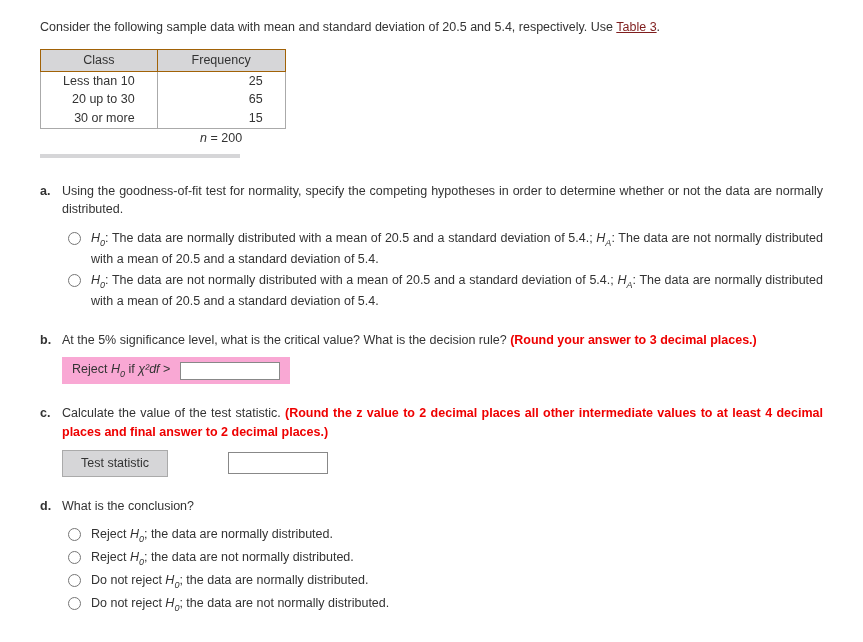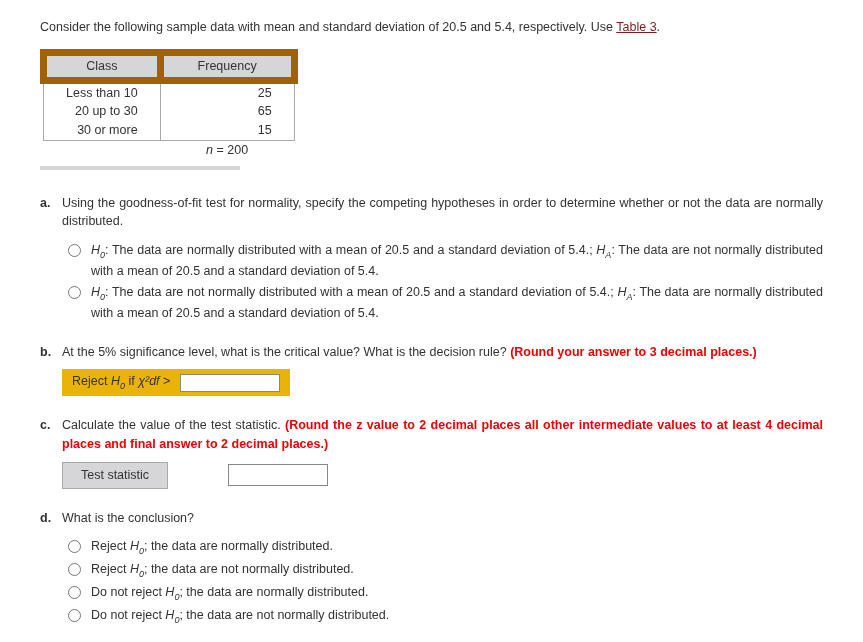--- a/index.html
+++ b/index.html
@@ -25,21 +25,21 @@
       cursor: pointer;
     }
     .data-table {
       border-collapse: collapse;
       margin-bottom: 6px;
     }
     .data-table th {
       background: #d6d6d8;
       font-weight: normal;
       padding: 1px 34px;
-      border: 7px solid #a16207;
+      border: 1px solid #a16207;
       text-align: center;
     }
     .data-table td {
       padding: 0 22px;
       text-align: right;
       border-left: 1px solid #aaa;
       border-right: 1px solid #aaa;
     }
     .data-table td:first-child {
       text-align: right;
@@ -95,21 +95,21 @@
     }
     .sub {
       font-size: 9px;
       vertical-align: sub;
     }
     .red-bold {
       color: #e00;
       font-weight: bold;
     }
     .answer-box {
-      background: #eab308;
+      background: #f9a8d4;
       display: inline-flex;
       align-items: center;
       padding: 3px 10px;
       margin-top: 8px;
     }
     .answer-box .label-text {
       margin-right: 10px;
     }
     .answer-box input[type="text"] {
       width: 100px;

